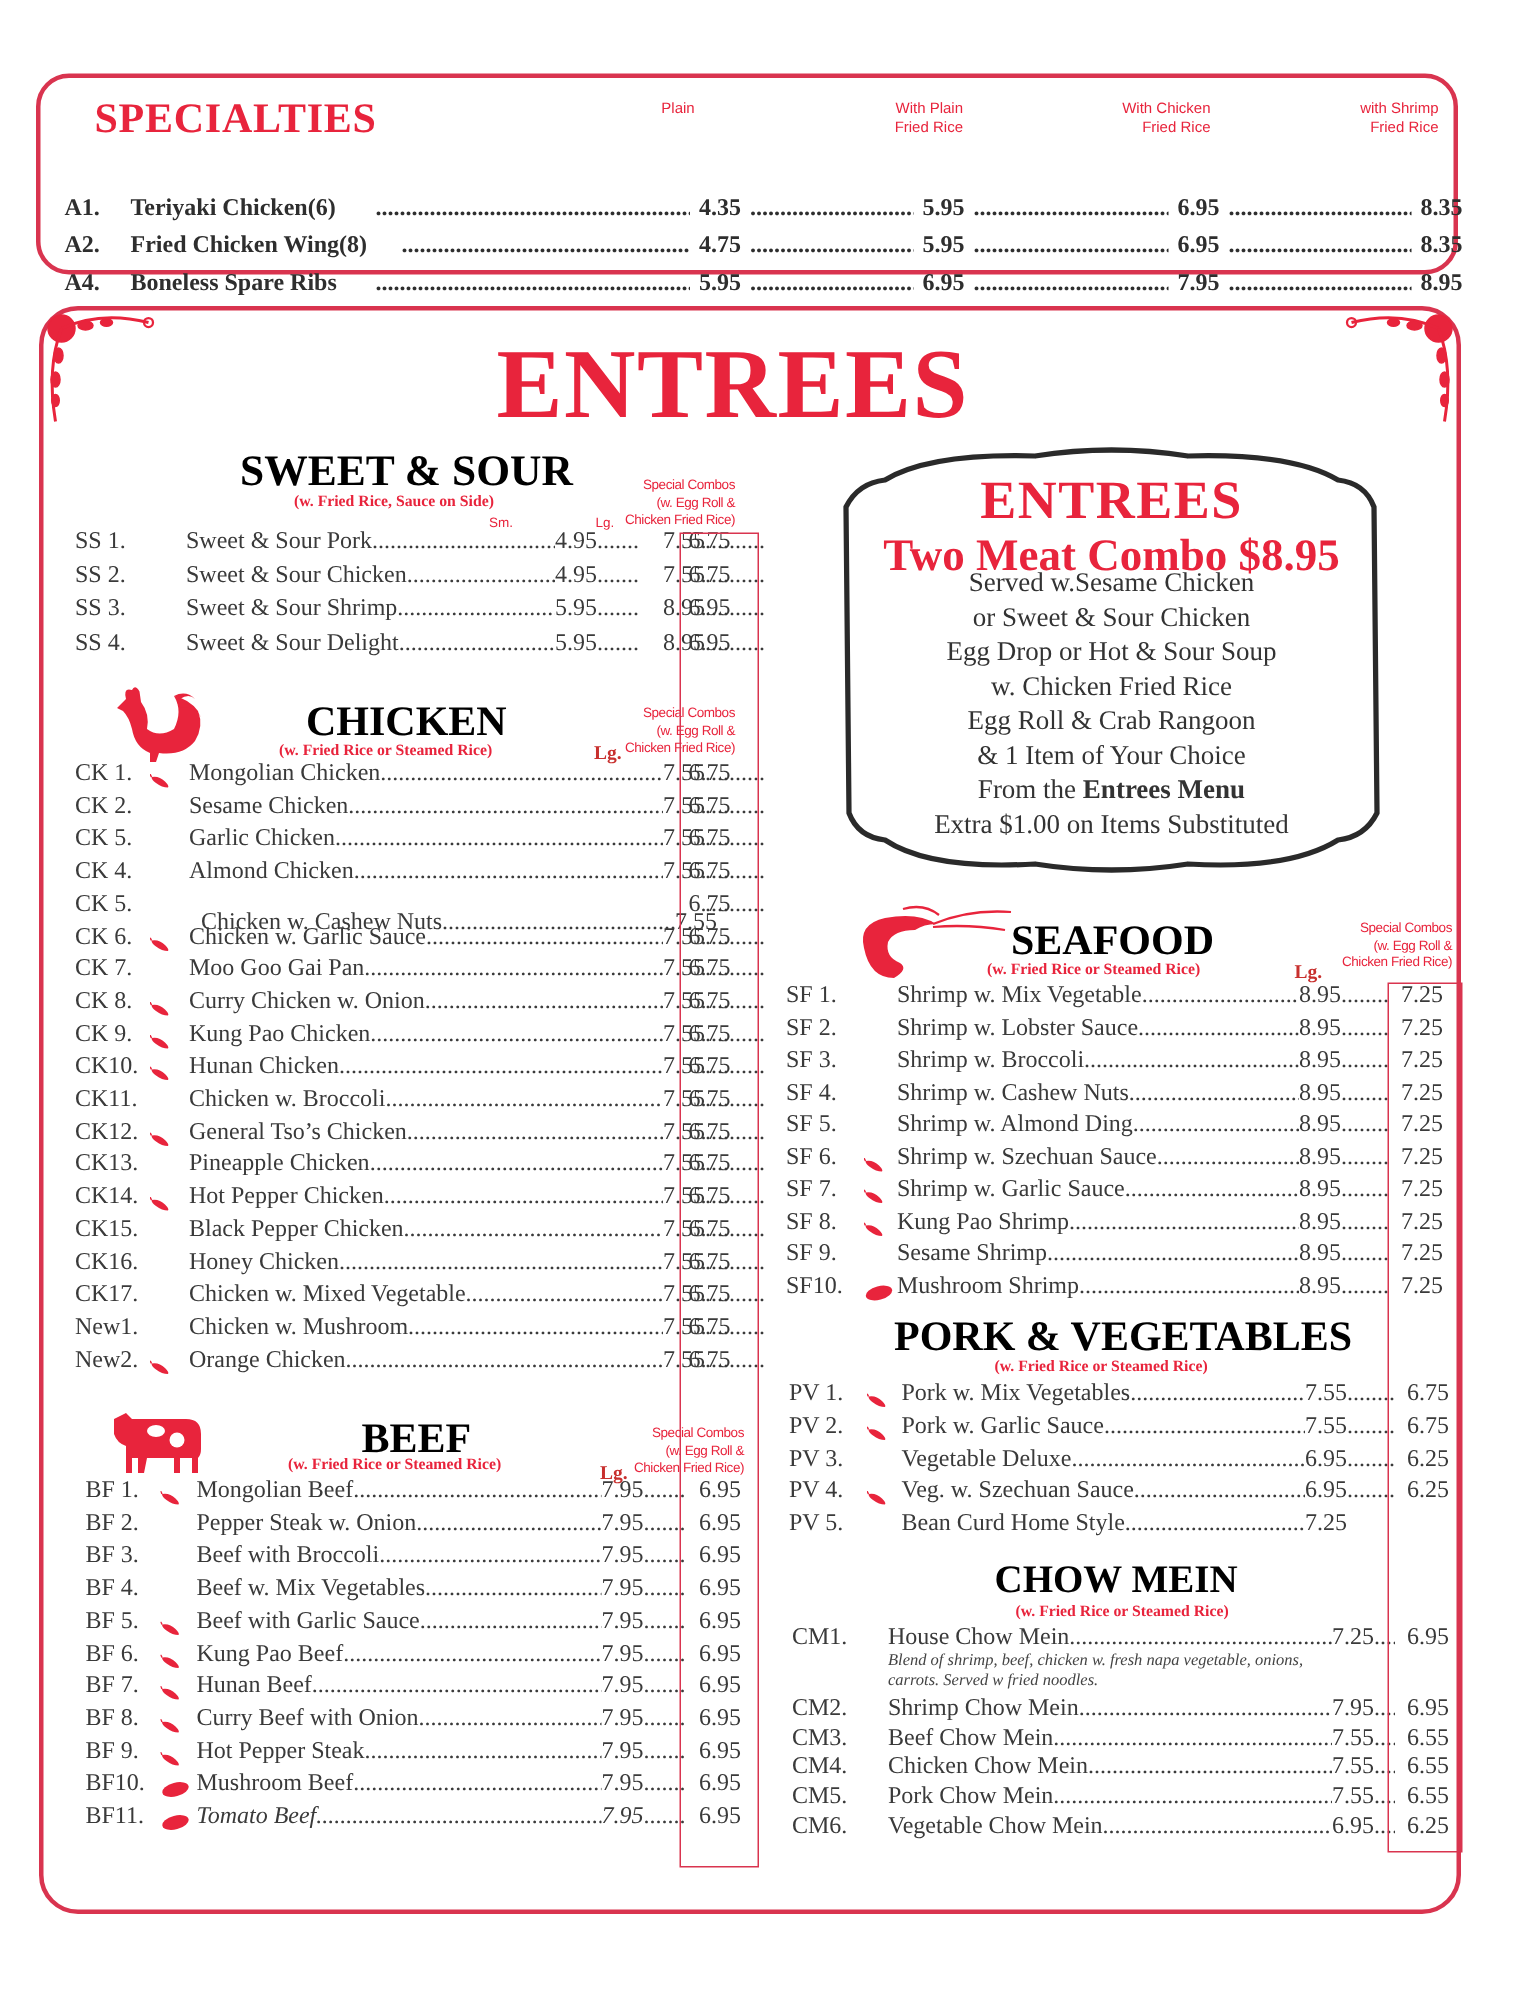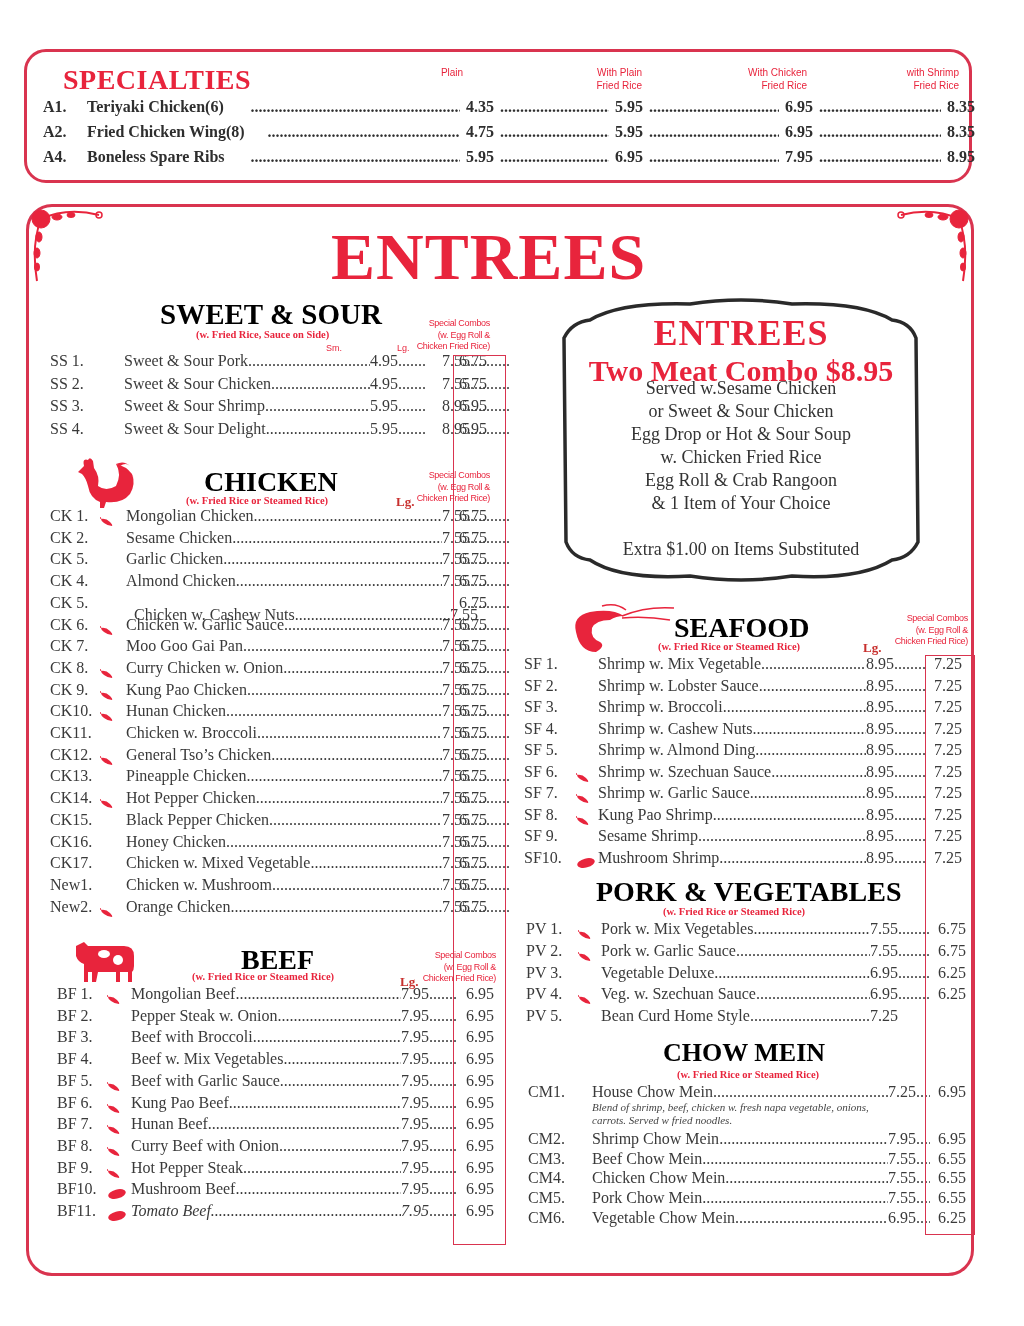--- a/index.html
+++ b/index.html
@@ -14,21 +14,21 @@
   #spec-title {
     position: absolute; left: 36px; top: 12px; font-weight: bold; font-size: 28px;
     color: #e8243c; letter-spacing: 0.5px;
   }
   .spec-colhead {
     position: absolute; top: 14px; font-family: "Liberation Sans", sans-serif;
     font-size: 10px; color: #e8243c; text-align: right; line-height: 13px;
   }
   .spec-row {
     position: absolute; left: 16px; width: 920px; height: 22px;
-    font-weight: bold; font-size: 16px; color: #2e2e2e; white-space: nowrap;
+    font-weight: bold; font-size: 16px; color: #2e2e2e; white-space: nowrap; margin-top: 32px;
   }
   .spec-row .code { position: absolute; left: 0; top: 0; }
   .spec-row .name { position: absolute; left: 44px; top: 0; }
   .spec-row .dots-seg { position: absolute; top: 0; overflow: hidden; }
   .spec-row .price { position: absolute; top: 0; text-align: right; }
 
   
   #entrees {
     position: absolute; left: 26px; top: 204px; width: 948px; height: 1072px;
     border: 3px solid #d9344f; border-radius: 26px;
@@ -655,20 +655,21 @@
     <path d="M30 22 Q60 4 130 6 Q181 -2 232 6 Q302 4 332 22 Q350 24 356 40 L358 244 Q350 260 332 262 Q300 282 232 278 Q181 286 130 278 Q60 282 30 262 Q12 260 6 244 L4 40 Q12 24 30 22 Z" fill="none" stroke="#2a2a2a" stroke-width="3.5"></path>
   </svg>
   <div id="dinner-title">ENTREES</div>
   <div id="dinner-sub">Two Meat  Combo $8.95</div>
   <div class="dinner-line" style="top:80px;">Served w.Sesame Chicken</div>
   <div class="dinner-line" style="top:103px;">or Sweet &amp; Sour Chicken</div>
   <div class="dinner-line" style="top:126px;">Egg Drop or  Hot &amp; Sour Soup</div>
   <div class="dinner-line" style="top:149px;">w. Chicken Fried Rice</div>
   <div class="dinner-line" style="top:172px;">Egg Roll &amp; Crab Rangoon</div>
   <div class="dinner-line" style="top:195px;">&amp; 1 Item of Your Choice</div>
+  <div class="dinner-line" style="top:218px;"><span>From the </span><b>Entrees Menu</b></div>
   <div class="dinner-line" style="top:241px;">Extra $1.00 on Items Substituted</div>
 </div>
 
 <svg style="position:absolute;left:566px;top:602px;width:110px;height:54px;" viewBox="0 0 110 54">
   <g fill="#e8243c">
     <path d="M10 30 Q6 14 24 10 Q46 6 58 14 Q50 14 44 18 Q30 18 26 26 Q24 36 34 40 Q40 44 30 50 Q14 50 10 30 Z"></path>
   </g>
   <g fill="none" stroke="#e8243c" stroke-width="1.5">
     <path d="M56 14 Q80 4 108 6"></path>
     <path d="M56 16 Q80 14 104 18"></path>

